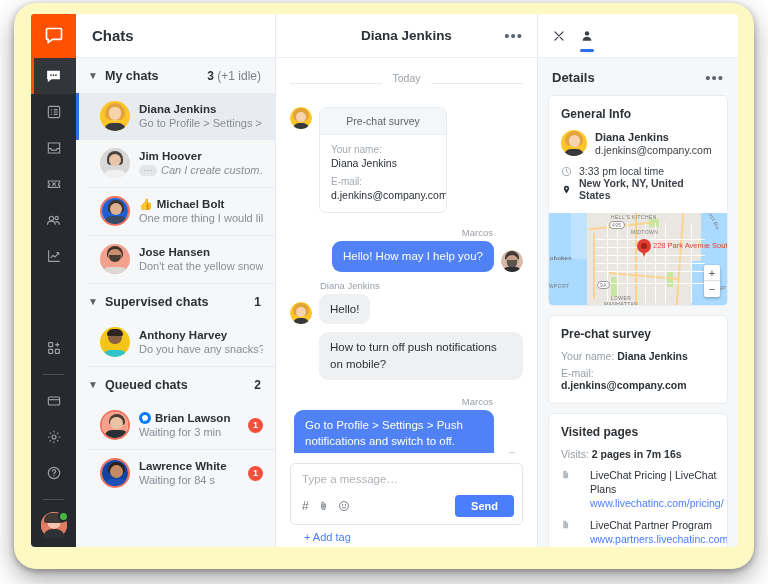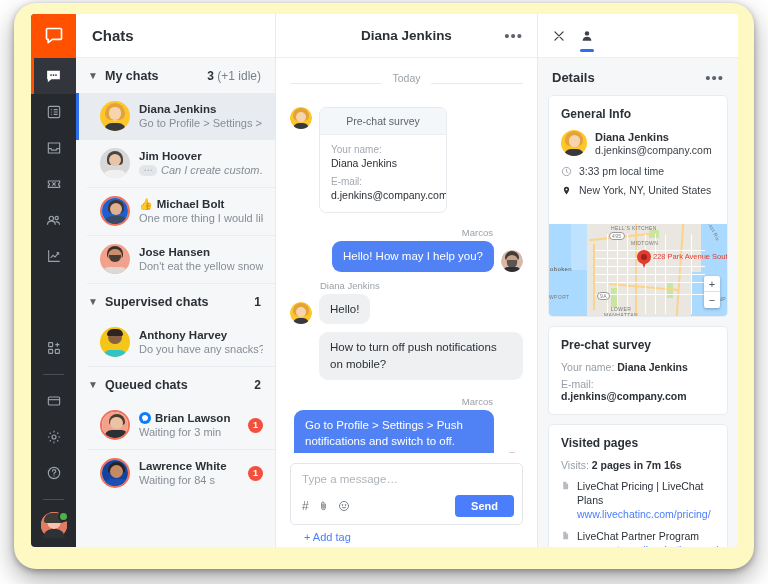--- a/index.html
+++ b/index.html
@@ -257,22 +257,22 @@
   .det-scroll { flex: 1; overflow: hidden; padding: 0 10px 8px; }
   .card {
     background: #fff; border: 1px solid #e8ecef; border-radius: 5px;
     margin-bottom: 9px; overflow: hidden;
   }
   .card-pad { padding: 11px 12px 12px; }
   .card-title { font-size: 12px; font-weight: 700; color: #2c3136; margin-bottom: 9px; }
   .gi-person { display: flex; align-items: center; gap: 8px; margin-bottom: 9px; }
   .gi-name { font-size: 11px; font-weight: 600; color: #2c3136; }
   .gi-mail { font-size: 10.5px; color: #3c4248; margin-top: 1px; }
-  .gi-row { display: flex; align-items: center; gap: 7px; margin-bottom: 7px; font-size: 10.5px; color: #3c4248; }
-  .gi-row:last-child { margin-bottom: 16px; }
+  .gi-row { display: flex; align-items: center; gap: 7px; font-size: 10.5px; color: #3c4248; }
+  .gi-row:last-child { margin-bottom: 0; font-weight: bold; }
   .gi-ico { width: 11px; display: flex; justify-content: center; color: #9aa1a8; flex: 0 0 11px; }
   .gi-ico.dark { color: #2c3136; }
 
   
   .map { height: 92px; position: relative; overflow: hidden; background: #eae7e1; }
   .map .water { position: absolute; background: #aadaff; }
   .map .park { position: absolute; background: #c8e6a0; }
   .map .road { position: absolute; background: #ffffff; }
   .map .hiway { position: absolute; background: #fbd38d; }
   .map .mlabel { position: absolute; font-size: 5px; color: #7a7a7a; letter-spacing: .4px; }
@@ -304,21 +304,21 @@
   .zoomctl div {
     height: 16px; display: flex; align-items: center; justify-content: center;
     font-size: 11px; color: #555; cursor: pointer;
   }
   .zoomctl div:first-child { border-bottom: 1px solid #e0e0e0; }
 
   .pc-row { font-size: 10.5px; color: #979ea5; margin-bottom: 5px; }
   .pc-row b { color: #2c3136; font-weight: 600; }
   .visits-line { font-size: 10.5px; color: #979ea5; margin-bottom: 8px; }
   .visits-line b { color: #2c3136; font-weight: 600; }
-  .vp-item { display: flex; gap: 6px; margin-bottom: 7px; }
+  .vp-item { display: flex; gap: 19px; margin-bottom: 7px; }
   .vp-ico { color: #b5bbc1; font-size: 10px; flex: 0 0 10px; margin-top: 1px; }
   .vp-title { font-size: 10.5px; color: #2c3136; line-height: 1.35; }
   .vp-url { font-size: 10.5px; color: #4a7efc; line-height: 1.4; cursor: pointer; }
 
   svg { display: block; }
 </style>
 </head>
 <body>
 
 <div id="device">

